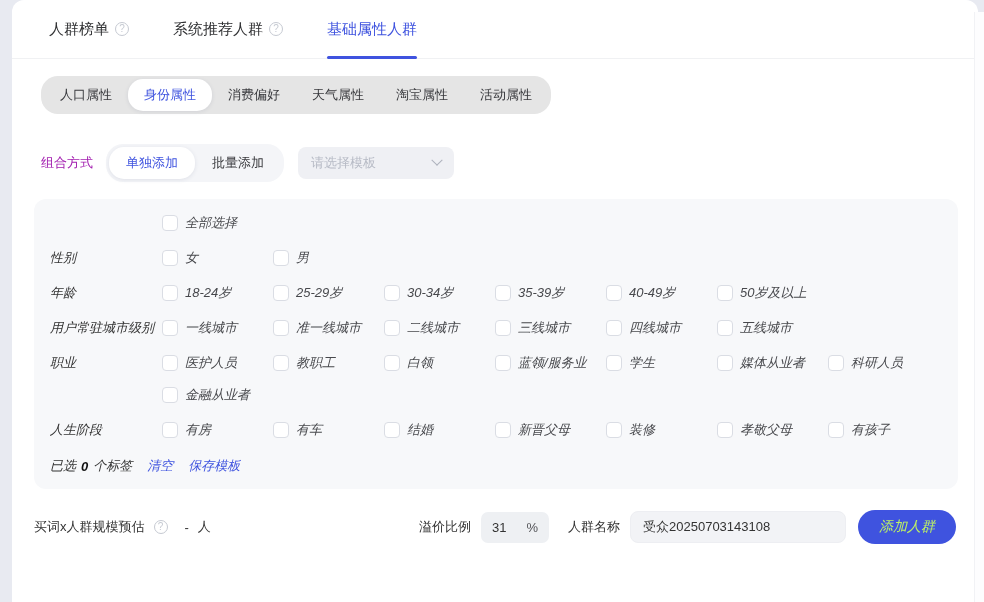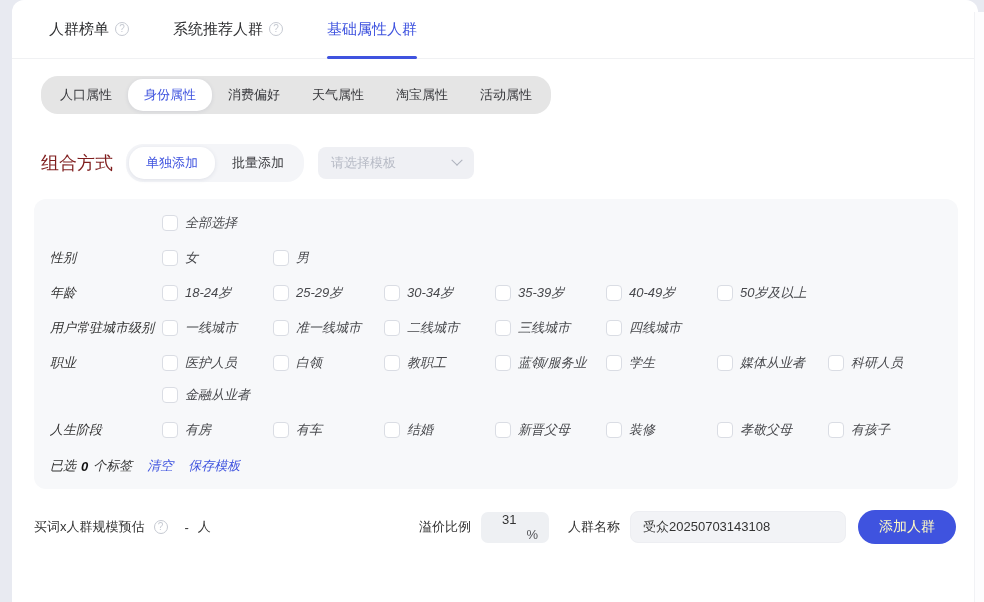--- a/index.html
+++ b/index.html
@@ -47,21 +47,21 @@
   .pill {
     font-size:13px; color:#38393d; padding:7px 16px; border-radius:15px;
     cursor:pointer; white-space:nowrap;
   }
   .pill.active {
     background:#fff; color:var(--accent);
     box-shadow:0 1px 4px rgba(40,50,90,.10);
   }
   
   .combine { display:flex; align-items:center; margin:30px 0 0 29px; }
-  .combine-label { font-size:18px; color:#7f1d1d; margin-right:13px; }
+  .combine-label { font-size:13px; color:#a21caf; margin-right:13px; }
   .seg {
     display:inline-flex; align-items:center;
     background:#f4f5f8; border-radius:17px; padding:3px;
   }
   .seg .pill { padding:7px 17px; }
   .tpl-select {
     margin-left:14px; width:156px; height:32px;
     background:#eff0f4; border-radius:8px;
     display:flex; align-items:center; justify-content:space-between;
     padding:0 13px; font-size:13px; color:#b6bac5; cursor:pointer;
@@ -96,37 +96,37 @@
   .link { color:var(--accent); margin-left:15px; cursor:pointer; }
   
   .footer { display:flex; align-items:center; margin-top:21px; padding:0 22px; }
   .f-left { display:flex; align-items:center; gap:9px; font-size:13px; color:#333; }
   .f-left .val { margin-left:8px; color:#333; }
   .f-right { margin-left:auto; display:flex; align-items:center; }
   .f-label { font-size:13px; color:#333; }
   .premium-box {
     margin-left:10px; width:68px; height:31px;
     background:#eef0f3; border-radius:7px;
-    display:flex; align-items:center; padding:0 11px;flex-direction:column;
+    display:flex; align-items:center; padding:0 11px;
   }
   .premium-box input {
     width:26px; border:none; background:transparent; font-size:13px; color:#333;
     font-family:inherit; outline:none;
   }
   .premium-box .unit { margin-left:auto; font-size:13px; color:#55565a; }
   .name-label { margin-left:19px; }
   .name-input {
     margin-left:10px; width:216px; height:32px;
     background:#f2f3f6; border:1px solid #edeef2; border-radius:8px;
     padding:0 12px; font-size:13px; color:#333; font-family:inherit; outline:none;
   }
   .add-btn {
     margin-left:12px; height:34px; padding:0 21px;
-    background:var(--accent); color:#fef9c3; border:none; border-radius:17px;
-    font-size:14px; font-family:inherit; cursor:pointer;
+    background:var(--accent); color:#bef264; border:none; border-radius:17px;
+    font-size:14px; font-family:inherit; cursor:pointer;font-style:italic;
   }
 </style>
 </head>
 <body>
 
 <div class="card">
 
   <div class="tabs">
     <div class="tab">
       <span>人群榜单</span>
@@ -231,36 +231,40 @@
               <span>二线城市</span>
             </div>
             <div class="opt">
               <span class="cb"></span>
               <span>三线城市</span>
             </div>
             <div class="opt">
               <span class="cb"></span>
               <span>四线城市</span>
             </div>
+            <div class="opt">
+              <span class="cb"></span>
+              <span>五线城市</span>
+            </div>
           </div>
         </div>
         <div class="prow">
           <div class="prow-label">职业</div>
           <div class="opts">
             <div class="opt">
               <span class="cb"></span>
               <span>医护人员</span>
             </div>
             <div class="opt">
               <span class="cb"></span>
+              <span>教职工</span>
+            </div>
+            <div class="opt">
+              <span class="cb"></span>
               <span>白领</span>
-            </div>
-            <div class="opt">
-              <span class="cb"></span>
-              <span>教职工</span>
             </div>
             <div class="opt">
               <span class="cb"></span>
               <span>蓝领/服务业</span>
             </div>
             <div class="opt">
               <span class="cb"></span>
               <span>学生</span>
             </div>
             <div class="opt">

